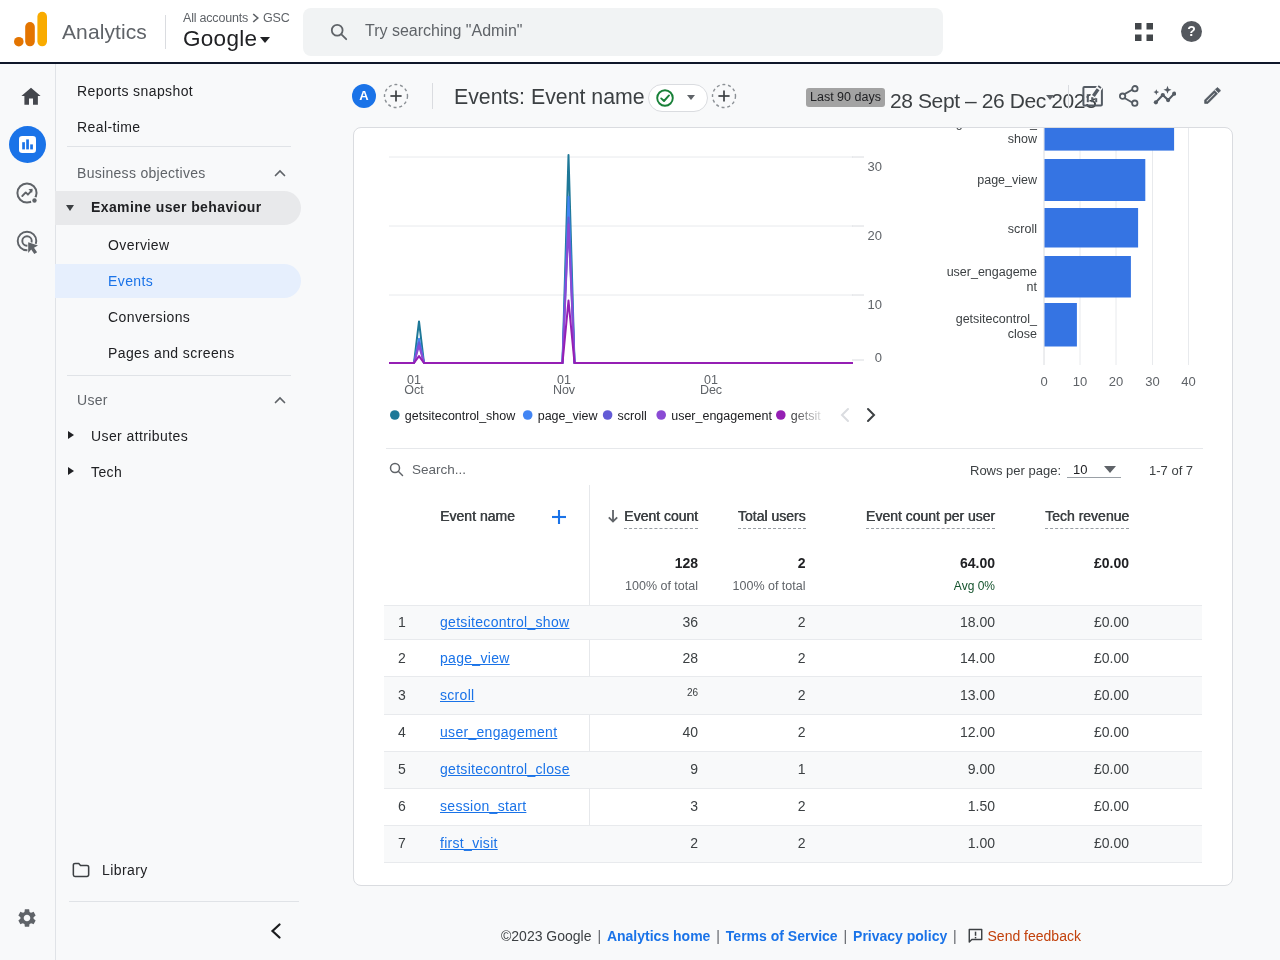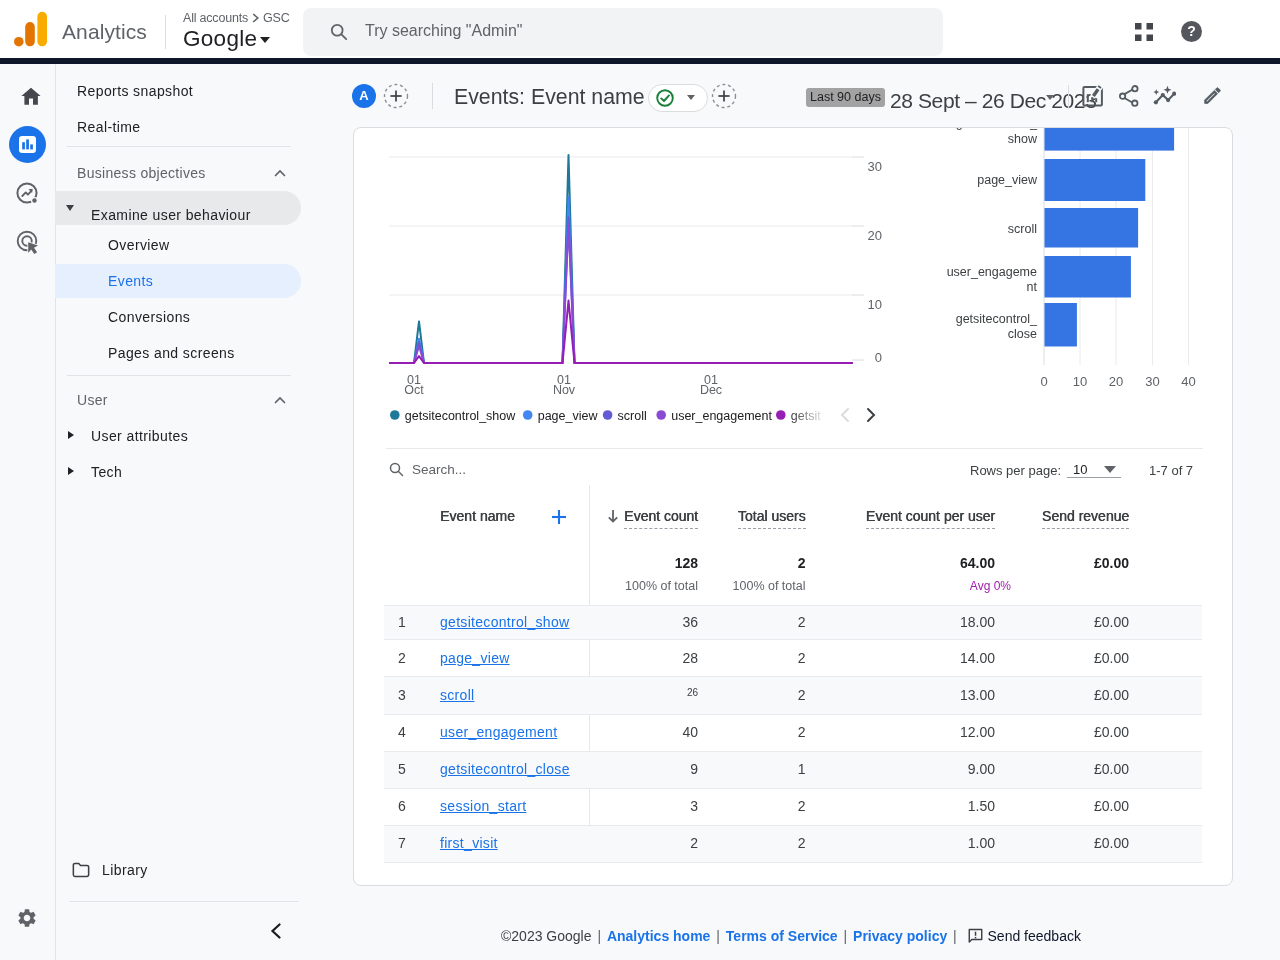--- a/index.html
+++ b/index.html
@@ -1,20 +1,20 @@
 <!DOCTYPE html>
 <html><head>
 <meta charset="utf-8">
 <style>
   * { margin:0; padding:0; box-sizing:border-box; }
   html,body { width:1280px; height:960px; overflow:hidden; }
   body { font-family:"Liberation Sans", sans-serif; background:#f8f9fa; position:relative; }
   .abs { position:absolute; }
   
-  #appbar { position:absolute; left:0; top:0; width:1280px; height:64px; background:#fff; border-bottom:6px solid #0f172a; z-index:5; }
+  #appbar { position:absolute; left:0; top:0; width:1280px; height:64px; background:#fff; border-bottom:2px solid #0f172a; z-index:5; }
   
   #brand { position:absolute; left:62px; top:20px; font-size:21px; color:#5f6368; letter-spacing:0.1px; }
   #hdiv1 { position:absolute; left:165px; top:15px; width:1px; height:34px; background:#dadce0; }
   #acctpath { position:absolute; left:183px; top:10px; font-size:12.5px; letter-spacing:-0.2px; color:#5f6368; display:flex; align-items:center; height:15px; }
   #acctname { position:absolute; left:183px; top:26px; font-size:22.5px; letter-spacing:0.3px; color:#202124; }
   #acctcaret { position:absolute; left:260px; top:37px; width:0; height:0; border-left:5px solid transparent; border-right:5px solid transparent; border-top:6px solid #202124; }
   #searchbar { position:absolute; left:303px; top:8px; width:640px; height:48px; background:#f1f3f4; border-radius:8px; }
   #searchbar .ph { position:absolute; left:62px; top:14px; font-size:16px; color:#5f6368; }
   
   #raildiv { position:absolute; left:55px; top:64px; width:1px; height:896px; background:#e0e3e7; }
@@ -91,21 +91,21 @@
 
 <div class="navitem" style="left:77px;top:83px;text-align:right;">Reports snapshot</div>
 <div class="navitem" style="left:77px;top:119px;">Real-time</div>
 <div class="abs" style="left:67px;top:146px;width:224px;height:1px;background:#e0e3e7;"></div>
 <div class="navhead" style="left:77px;top:165px;">Business objectives</div>
 <svg class="abs" style="left:274px;top:169px;" width="12" height="8" viewBox="0 0 12 8">
     <path d="M1.5 6.5 L6 2 L10.5 6.5" fill="none" stroke="#5f6368" stroke-width="1.7" stroke-linecap="round"></path>
   </svg>
 <div class="pill" style="top:191px;background:#e8e9eb;height:34px;"></div>
 <div class="abs" style="left:66px;top:205px;width:0;height:0;border-left:4.5px solid transparent;border-right:4.5px solid transparent;border-top:6px solid #3c4043;"></div>
-<div class="navitem" style="left:91px;top:207px;">Examine user behaviour</div>
+<div class="navitem" style="left:91px;top:199px;font-weight:bold;">Examine user behaviour</div>
 <div class="navitem" style="left:108px;top:237px;">Overview</div>
 <div class="pill" style="top:264px;background:#e6effd;height:34px;"></div>
 <div class="navitem" style="left:108px;top:273px;color:#1a73e8;">Events</div>
 <div class="navitem" style="left:108px;top:309px;">Conversions</div>
 <div class="navitem" style="left:108px;top:345px;">Pages and screens</div>
 <div class="abs" style="left:67px;top:375px;width:224px;height:1px;background:#e0e3e7;"></div>
 <div class="navhead" style="left:77px;top:392px;">User</div>
 <svg class="abs" style="left:274px;top:396px;" width="12" height="8" viewBox="0 0 12 8">
     <path d="M1.5 6.5 L6 2 L10.5 6.5" fill="none" stroke="#5f6368" stroke-width="1.7" stroke-linecap="round"></path>
   </svg>
@@ -258,27 +258,27 @@
 <svg class="abs" style="left:197px;top:381px;" width="16" height="16" viewBox="0 0 16 16">
       <line x1="1" y1="8" x2="15" y2="8" stroke="#1a73e8" stroke-width="2.1"></line>
       <line x1="8" y1="1" x2="8" y2="15" stroke="#1a73e8" stroke-width="2.1"></line>
     </svg>
 <svg class="abs" style="left:252px;top:381px;" width="14" height="14" viewBox="0 0 14 14">
       <path d="M7 1 V12.2 M2.8 8.4 L7 12.6 L11.2 8.4" fill="none" stroke="#5f6368" stroke-width="1.8"></path>
     </svg>
 <div class="t" style="right:534px;top:380px;font-size:14px;color:#3c4043;text-shadow:0.5px 0 0 #3c4043;border-bottom:1.5px dashed #9aa0a6;padding-bottom:4px;">Event count</div>
 <div class="t" style="right:426.5px;top:380px;font-size:14px;color:#3c4043;text-shadow:0.5px 0 0 #3c4043;border-bottom:1.5px dashed #9aa0a6;padding-bottom:4px;">Total users</div>
 <div class="t" style="right:237px;top:380px;font-size:14px;color:#3c4043;text-shadow:0.5px 0 0 #3c4043;border-bottom:1.5px dashed #9aa0a6;padding-bottom:4px;">Event count per user</div>
-<div class="t" style="right:103px;top:380px;font-size:14px;color:#3c4043;text-shadow:0.5px 0 0 #3c4043;border-bottom:1.5px dashed #9aa0a6;padding-bottom:4px;">Send revenue</div>
+<div class="t" style="right:103px;top:380px;font-size:14px;color:#3c4043;text-shadow:0.5px 0 0 #3c4043;border-bottom:1.5px dashed #9aa0a6;padding-bottom:4px;">Tech revenue</div>
 <div class="t" style="right:534px;top:427px;font-size:14px;font-weight:700;color:#202124;">128</div>
 <div class="t" style="right:534px;top:451px;font-size:12.5px;color:#5f6368;">100% of total</div>
 <div class="t" style="right:426.5px;top:427px;font-size:14px;font-weight:700;color:#202124;">2</div>
 <div class="t" style="right:426.5px;top:451px;font-size:12.5px;color:#5f6368;">100% of total</div>
 <div class="t" style="right:237px;top:427px;font-size:14px;font-weight:700;color:#202124;">64.00</div>
-<div class="t" style="right:221px;top:451px;font-size:12px;color:#a21caf;">Avg 0%</div>
+<div class="t" style="right:237px;top:451px;font-size:12px;color:#14532d;">Avg 0%</div>
 <div class="t" style="right:103px;top:427px;font-size:14px;font-weight:700;color:#202124;">£0.00</div>
 <div class="abs" style="left:30px;top:477px;width:818px;height:34px;background:#f8f9fa;border-top:1px solid #e8eaed;"></div>
 <div class="t" style="left:44px;top:486.0px;font-size:14px;color:#3c4043;">1</div>
 <div class="t" style="left:86px;top:486.0px;font-size:14px;letter-spacing:0.3px;color:#1a73e8;text-decoration:underline;">getsitecontrol_show</div>
 <div class="t" style="right:534px;top:486.0px;font-size:14px;color:#3c4043;">36</div>
 <div class="t" style="right:426.5px;top:486.0px;font-size:14px;color:#3c4043;">2</div>
 <div class="t" style="right:237px;top:486.0px;font-size:14px;color:#3c4043;">18.00</div>
 <div class="t" style="right:103px;top:486.0px;font-size:14px;color:#3c4043;">£0.00</div>
 <div class="abs" style="left:30px;top:511px;width:818px;height:37px;border-top:1px solid #e8eaed;"></div>
 <div class="t" style="left:44px;top:521.5px;font-size:14px;color:#3c4043;">2</div>
@@ -325,14 +325,14 @@
 <div class="abs" style="left:30px;top:733.5px;width:818px;height:1px;background:#e8eaed;"></div>
 </div>
 
 <div id="footer" class="t" style="left:501px;top:927px;font-size:14px;color:#5f6368;">
   <span style="color:#3c4043;">©2023 Google</span> <span style="color:#5f6368;margin:0 2px;">|</span> <span style="color:#1a73e8;font-weight:700;">Analytics home</span> <span style="color:#5f6368;margin:0 2px;">|</span> <span style="color:#1a73e8;font-weight:700;">Terms of Service</span> <span style="color:#5f6368;margin:0 2px;">|</span> <span style="color:#1a73e8;font-weight:700;">Privacy policy</span> <span style="color:#5f6368;margin:0 2px;">|</span>
   <svg style="vertical-align:-3px;margin-left:4px;" width="17" height="17" viewBox="0 0 24 24">
       <path d="M3.2 3.5 h17.6 v14.2 h-14 l-3.6 3.6 z" fill="none" stroke="#3c4043" stroke-width="2" stroke-linejoin="round"></path>
       <rect x="11" y="6.6" width="2.1" height="5.8" fill="#3c4043"></rect>
       <rect x="11" y="14" width="2.1" height="2.1" fill="#3c4043"></rect>
     </svg>
-  <span style="color:#0f172a;">Send feedback</span>
+  <span style="color:#c2410c;">Send feedback</span>
 </div>
 
 </body></html>

